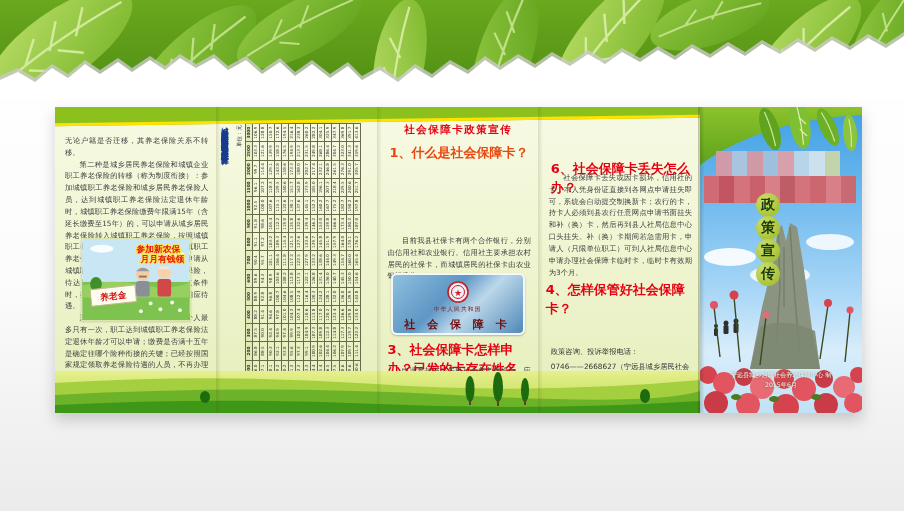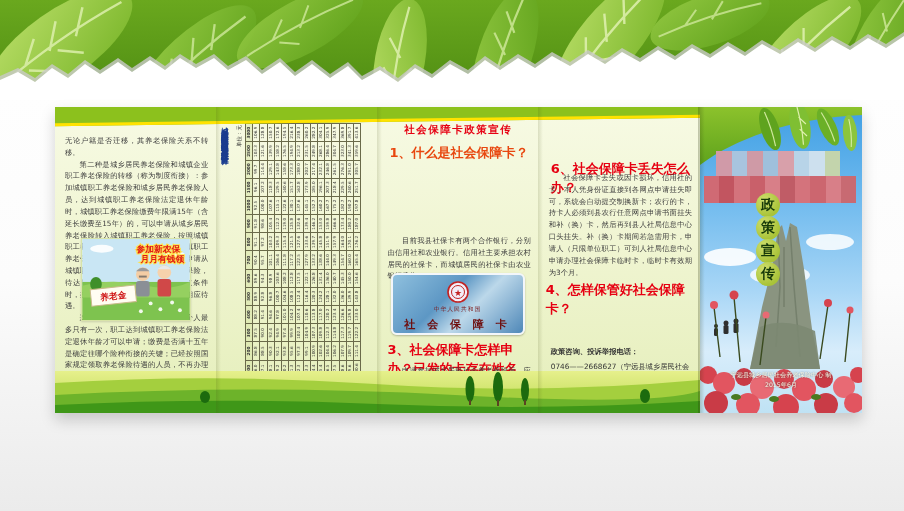--- a/index.html
+++ b/index.html
@@ -52,21 +52,21 @@
   .emblem{position:absolute;left:50%;top:6px;transform:translateX(-50%);width:22px;height:22px;}
   .q2-head{position:absolute;left:10px;right:7px;top:234px;color:#e60012;}
   .q2-p1{position:absolute;left:10px;right:8px;top:258px;}
   
   .p4-p0{position:absolute;left:10px;right:8px;top:28px;}
   .q3-head{position:absolute;left:12px;right:8px;top:53px;color:#e60012;}
   .q3-p1{position:absolute;left:10px;right:8px;top:65px;}
   .q4-head{position:absolute;left:7px;right:8px;top:150px;color:#e60012;margin-top:24px;}
   .q4-p1{position:absolute;left:10px;right:8px;top:162px;}
   .contact{position:absolute;left:12px;right:8px;top:240px;font-size:7.3px;color:#333;}
-  .contact .c-title{font-weight:bold;margin-bottom:4px;}
+  .contact .c-title{font-weight:normal;margin-bottom:4px;}
   .contact .phone{line-height:1.7;}
   
   .cover{position:relative;width:162px;height:306px;overflow:hidden;flex:0 0 auto;
          background:linear-gradient(180deg,#3f9fe4 0%,#6fbaee 30%,#a8d6f6 60%,#d8edfb 80%,#bfe2f4 100%);}
   .cover-art{position:absolute;left:0;top:0;width:162px;height:306px;}
   .mosaic{position:absolute;display:flex;z-index:6;}
   .mosaic span{flex:1;height:100%;}
   .m1{left:16px;right:22px;top:44px;height:25px;}
   .m2{left:4px;right:6px;top:69px;height:27px;}
   .v-title{position:absolute;left:56px;top:86px;width:26px;z-index:7;}

